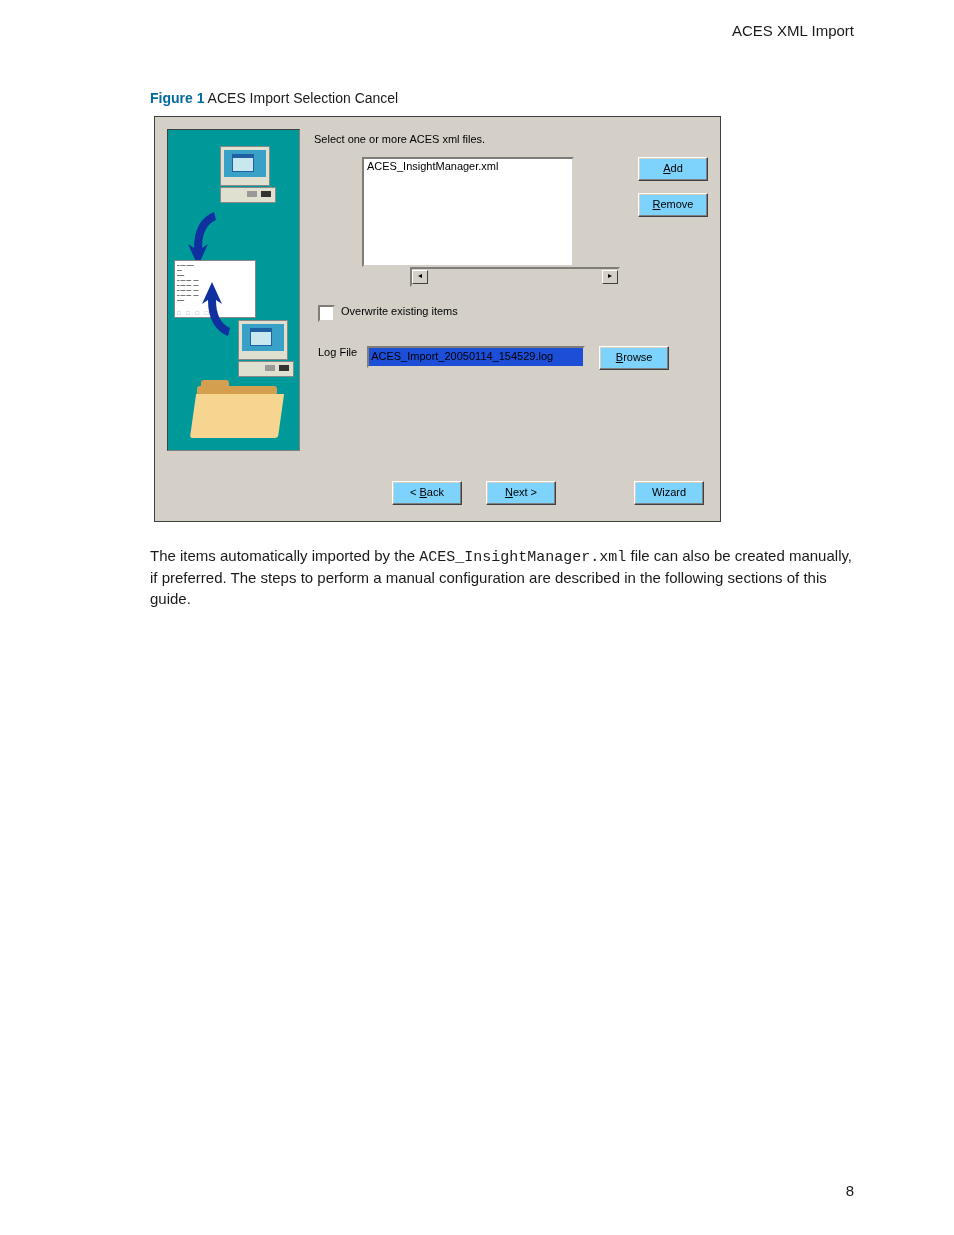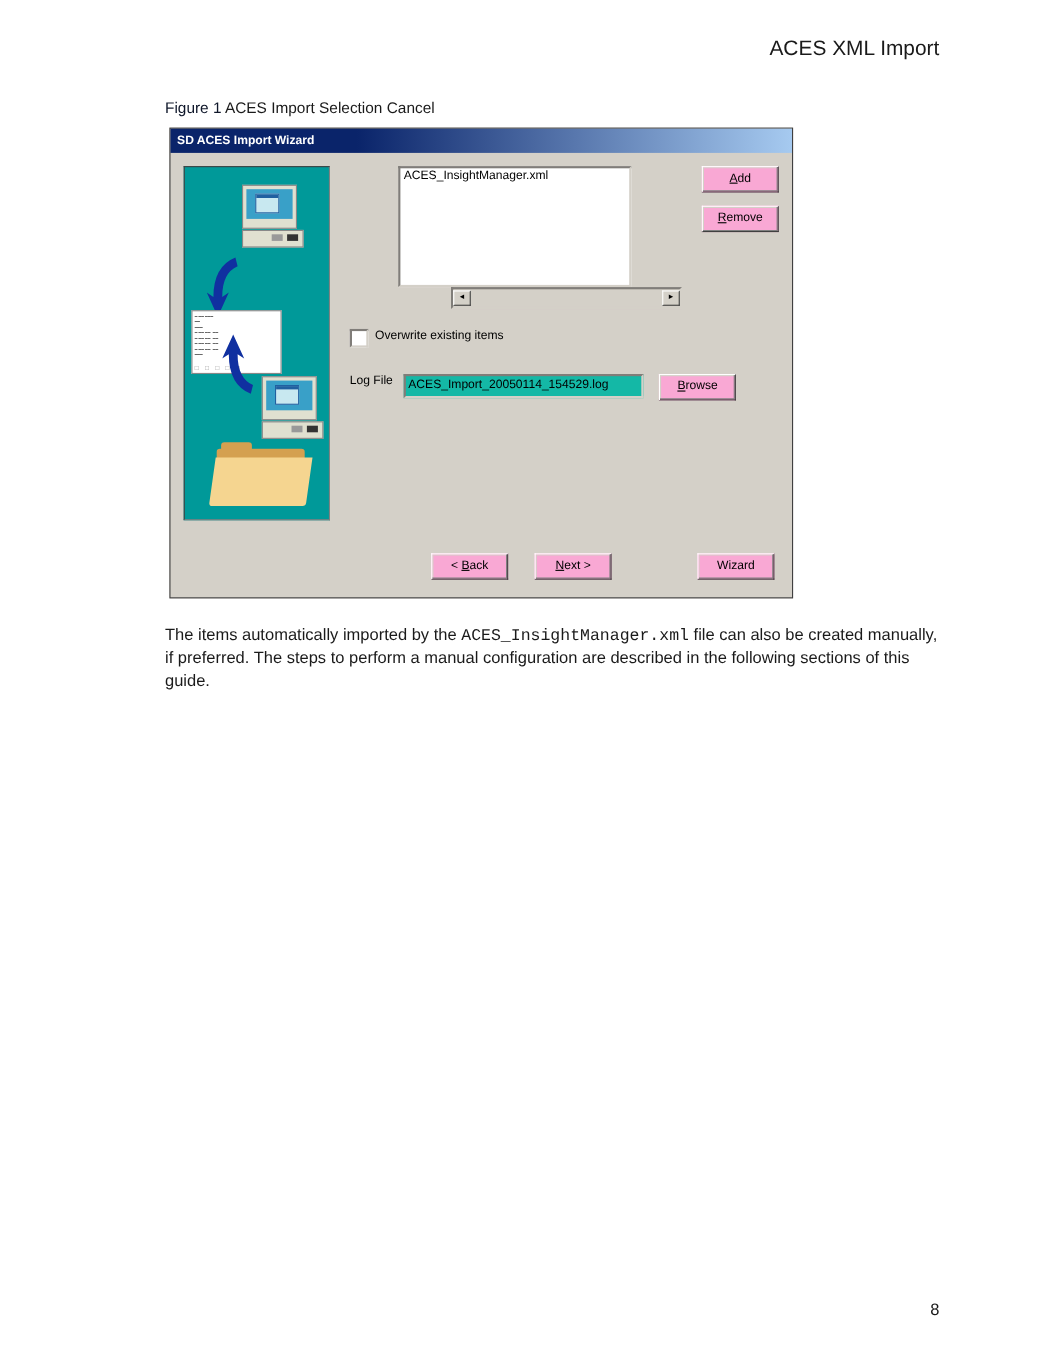--- a/index.html
+++ b/index.html
@@ -1,19 +1,19 @@
 <!DOCTYPE html>
 <html><head>
 <meta charset="utf-8">
 <style>
   html,body{margin:0;padding:0;background:#fff;font-family:Arial,Helvetica,sans-serif;color:#1a1a1a}
   .page{width:954px;height:1235px;position:relative;box-sizing:border-box;padding:30px 100px 30px 150px}
-  .header-right{position:absolute;top:34px;right:100px;font-size:19px}
+  .header-right{position:absolute;top:22px;right:100px;font-size:15px}
   .figure-label{margin-top:60px;font-size:14px}
-  .figure-label .fignum{color:#0f172a;font-weight:normal}
+  .figure-label .fignum{color:#0369a1;font-weight:bold}
   .dialog-wrap{margin-top:10px;margin-left:4px}
   .dialog{width:565px;border:1px solid #404040;background:#d4d0c8;font-family:Tahoma,Arial,sans-serif;font-size:11px;color:#000}
   .titlebar{height:18px;background:linear-gradient(to right,#0a246a 0%,#0a246a 30%,#a6caf0 100%);color:#fff;font-weight:bold;font-size:11px;padding:2px 6px;display:flex;align-items:center}
   .dialog-body{display:flex;padding:12px 12px 8px 12px;min-height:330px}
   .sidepanel{width:142px;height:320px;background:#009999;border:1px solid #808080;border-top-color:#404040;border-left-color:#404040;position:relative;overflow:hidden}
   .computer{position:absolute}
   .monitor{width:48px;height:38px;background:#e0e0d0;border:1px solid #888;position:relative}
   .monitor .screen{position:absolute;top:3px;left:3px;right:3px;bottom:8px;background:#39a0c8}
   .monitor .screen .win{position:absolute;top:4px;left:8px;width:20px;height:16px;background:#c8e8f0;border:1px solid #2060a0}
   .monitor .screen .win::before{content:"";position:absolute;top:0;left:0;right:0;height:3px;background:#2060a0}
@@ -28,49 +28,48 @@
   .folder{position:absolute;bottom:10px;left:25px;width:95px;height:60px}
   .folder .back{position:absolute;top:6px;left:4px;width:80px;height:48px;background:#d4a050;border-radius:3px 3px 0 0}
   .folder .tab{position:absolute;top:0;left:8px;width:28px;height:10px;background:#d4a050;border-radius:3px 3px 0 0}
   .folder .front{position:absolute;top:14px;left:0;width:88px;height:44px;background:#f5d590;transform:skewX(-8deg);border-radius:0 0 3px 3px}
   .mainpanel{flex:1;padding-left:14px;position:relative}
   .instr{font-size:11px;margin:4px 0 12px 0}
   .filerow{display:flex;align-items:flex-start;margin-left:48px}
   .listbox{width:206px;height:104px;background:#fff;border:2px inset #d4d0c8;font-size:11px;padding:1px}
   .listbox-item{padding:0 2px}
   .btncol{margin-left:18px;display:flex;flex-direction:column;gap:12px}
-  .winbtn{width:68px;height:22px;background:#f9a8d4;border:1px solid #404040;border-top-color:#fff;border-left-color:#fff;font-family:Tahoma,Arial,sans-serif;font-size:11px;text-align:center;line-height:20px;cursor:default;box-shadow:inset -1px -1px 0 #808080,inset 1px 1px 0 #d4d0c8}
+  .winbtn{width:68px;height:22px;background:#7dd3fc;border:1px solid #404040;border-top-color:#fff;border-left-color:#fff;font-family:Tahoma,Arial,sans-serif;font-size:11px;text-align:center;line-height:20px;cursor:default;box-shadow:inset -1px -1px 0 #808080,inset 1px 1px 0 #d4d0c8}
   .winbtn .ul{text-decoration:underline}
   .hscroll{width:206px;height:16px;margin-left:48px;margin-top:0;background:#d4d0c8;border:2px inset #d4d0c8;display:flex;justify-content:space-between;align-items:center}
   .hscroll .sbtn{width:14px;height:12px;background:#d4d0c8;border:1px solid #404040;border-top-color:#fff;border-left-color:#fff;font-size:8px;line-height:10px;text-align:center}
   .chkrow{margin:18px 0 0 4px;display:flex;align-items:flex-start;font-size:11px}
   .chkbox{width:13px;height:13px;background:#fff;border:2px inset #d4d0c8;margin-right:6px}
   .logrow{margin:24px 0 0 4px;display:flex;align-items:flex-start;font-size:11px}
   .loglabel{margin-right:10px}
-  .loginput{width:210px;height:18px;background:#14b8a6;border:2px inset #d4d0c8;font-size:11px;padding:0 2px;line-height:16px;overflow:hidden;white-space:nowrap}
+  .loginput{width:210px;height:18px;background:#1d4ed8;border:2px inset #d4d0c8;font-size:11px;padding:0 2px;line-height:16px;overflow:hidden;white-space:nowrap}
   .dialog-footer{border-top:none;padding:14px 16px 16px 0;display:flex;justify-content:flex-end;gap:24px}
   .dialog-footer .spacer{width:30px}
   .bodytext{margin-top:24px;font-size:15px;line-height:1.35;max-width:720px}
   .bodytext .code{font-family:"Courier New",monospace;font-size:15px}
   .pagenum{position:absolute;bottom:36px;right:100px;font-size:15px}
 </style>
 </head>
 <body>
 
 <div class="page">
   <div class="header-right">ACES XML Import</div>
 
   <div class="figure-label">
     <span class="fignum">Figure 1</span>
     <span>ACES Import Selection Cancel</span>
   </div>
 
   <div class="dialog-wrap">
     <div class="dialog">
-      <div class="titlebar">SD ACES Import Wizard</div>
 
       <div class="dialog-body">
         <div class="sidepanel">
           <div class="computer" style="top:16px;left:52px">
             <div class="monitor">
                 <div class="screen">
                   <div class="win"></div>
                 </div>
               </div>
             <div class="cpu"></div>
@@ -95,20 +94,21 @@
               </svg>
           </div>
           <div class="folder">
             <div class="tab"></div>
               <div class="back"></div>
               <div class="front"></div>
           </div>
         </div>
 
         <div class="mainpanel">
+          <div class="instr">Select one or more ACES xml files.</div>
 
           <div class="filerow">
             <div>
               <div class="listbox">
                 <div class="listbox-item">ACES_InsightManager.xml</div>
               </div>
               <div class="hscroll">
                 <div class="sbtn">◂</div>
                 <div class="sbtn">▸</div>
               </div>

